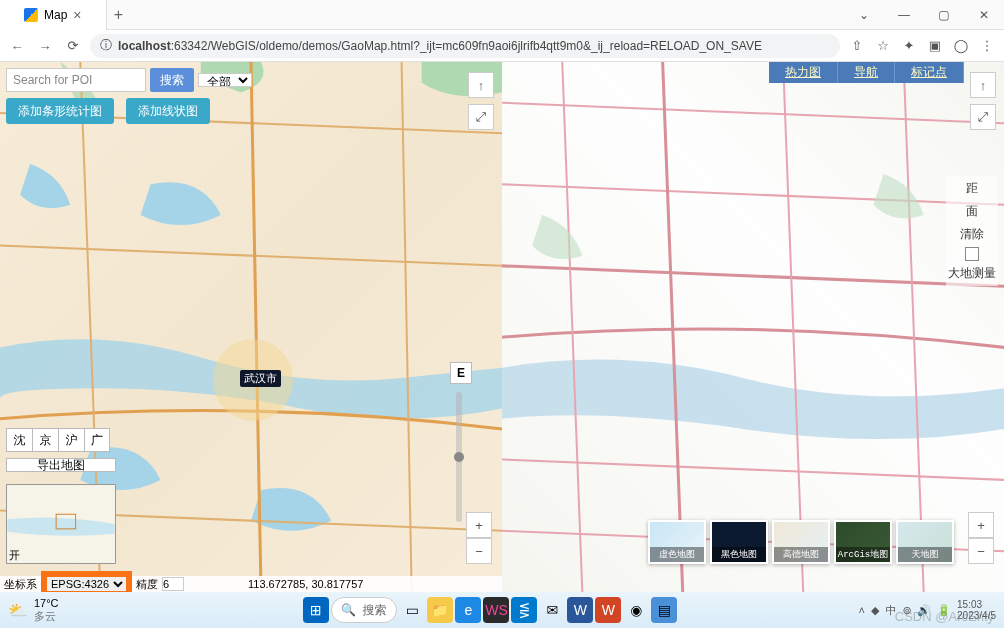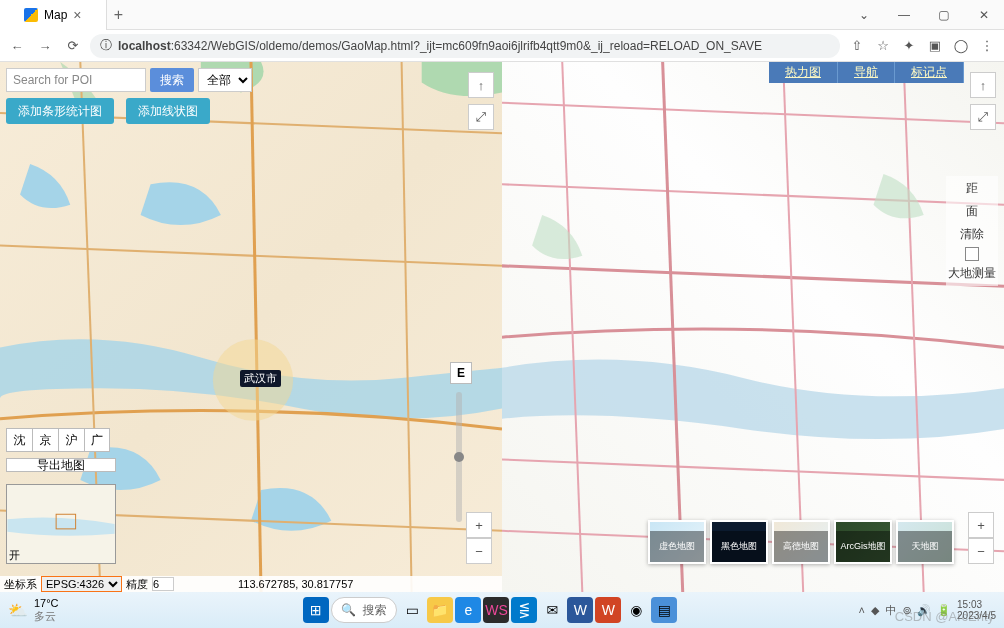--- a/index.html
+++ b/index.html
@@ -17,48 +17,48 @@
 .righticons { display: flex; gap: 4px; }
 .page { flex: 1; display: flex; position: relative; background: #eee; }
 .mapwrap { position: relative; flex: 1; overflow: hidden; }
 .map { position: absolute; inset: 0; }
 .map-left { background: linear-gradient(135deg,#f7ecd8 0%,#f2e6cf 50%,#f7ecd8 100%); }
 .map-right { background: linear-gradient(45deg,#f5f5f0 0%,#fefefe 60%,#f5f5f0 100%); }
 .map svg { position: absolute; inset: 0; width: 100%; height: 100%; }
 .toolbar { position: absolute; top: 6px; left: 6px; display: flex; gap: 4px; align-items: center; z-index: 5; }
 .search { width: 140px; height: 24px; border: 1px solid #ccc; background: #fff; padding: 0 6px; font-size: 12px; color: #888; display:flex; align-items:center; }
 .btn-blue { background: #5b8edb; color: #fff; border: none; height: 24px; padding: 0 10px; font-size: 12px; border-radius: 2px; }
-.sel { height: 24px; border: 1px solid #ccc; background: #fff; font-size: 12px; padding: 0 4px; }
+.sel { height: 14px; border: 1px solid #ccc; background: #fff; font-size: 12px; padding: 0 4px; }
 .sec-row { position: absolute; top: 36px; left: 6px; display: flex; gap: 12px; z-index: 5; }
 .btn-cyan { background: #3aa9c9; color: #fff; border: none; height: 26px; padding: 0 12px; font-size: 12px; border-radius: 3px; }
 .rtctl { position: absolute; right: 8px; display: flex; flex-direction: column; gap: 6px; z-index: 5; }
 .ctlbox { width: 26px; height: 26px; background: #fff; border: 1px solid #ccc; display: flex; align-items: center; justify-content: center; font-size: 13px; color: #555; }
 .ebtn { position: absolute; right: 30px; top: 300px; width: 22px; height: 22px; background: #fff; border: 1px solid #bbb; display:flex;align-items:center;justify-content:center; font-size:12px; font-weight:bold; z-index:5; }
 .slider { position: absolute; right: 40px; top: 330px; width: 6px; height: 130px; background: rgba(180,180,180,0.5); border-radius: 3px; z-index:5; }
 .slider .thumb { position: absolute; top: 60px; left:-2px; width: 10px; height: 10px; background: #888; border-radius: 50%; }
 .citybtns { position: absolute; left: 6px; top: 366px; display: flex; z-index: 5; }
 .citybtn { width: 26px; height: 24px; background: #fff; border: 1px solid #bbb; font-size: 12px; display:flex;align-items:center;justify-content:center; border-right:none; }
 .citybtn:last-child { border-right: 1px solid #bbb; }
 .expbtn { position: absolute; left: 6px; top: 396px; width: 110px; height: 14px; background: #fff; border: 1px solid #bbb; font-size: 12px; display:flex;align-items:center;justify-content:center; z-index:5; }
 .ovmap { position: absolute; left: 6px; bottom: 28px; width: 110px; height: 80px; border: 1px solid #999; background: #f6f3e8; z-index:5; overflow: hidden; }
 .ovmap svg { width:100%; height:100%; }
 .ovmap .kai { position: absolute; left: 2px; bottom: 0; font-size: 11px; }
 .statusbar { position: absolute; left: 0; right: 0; bottom: 0; height: 16px; background: rgba(255,255,255,0.9); font-size: 11px; display: flex; align-items: center; padding: 0 4px; gap: 4px; z-index:5; }
-.statusbar select { font-size: 11px; border: 1px solid #f97316; }
+.statusbar select { font-size: 11px; border: 6px solid #f97316; }
 .statusbar input { width: 22px; font-size: 11px; border: 1px solid #ccc; }
 .coord { margin-left: 60px; }
 .citylbl { position: absolute; left: 240px; top: 308px; background: #0f172a; color: #fff; font-size: 11px; padding: 1px 4px; border-radius: 2px; z-index: 4; }
 .rtop { position: absolute; top: 0; right: 40px; display: flex; z-index: 5; }
 .rlink { background: #4a7ab8; color: #fef9c3; font-size: 12px; padding: 2px 16px; border-right: 1px solid #6a9ad0; text-decoration: underline; }
 .rside { position: absolute; right: 6px; top: 114px; display: flex; flex-direction: column; gap: 2px; z-index: 5; align-items: center; background: rgba(255,255,255,0.6); padding:2px; }
 .rside div { font-size: 12px; color: #333; padding: 2px 0; }
 .rside .chk { width: 14px; height: 14px; border: 1px solid #888; background: #fff; }
 .layers { position: absolute; right: 50px; bottom: 28px; display: flex; gap: 4px; z-index: 5; }
 .layer { width: 58px; height: 44px; border: 2px solid #fff; box-shadow: 0 1px 4px rgba(0,0,0,0.3); position: relative; font-size: 9px; color: #fff; }
-.layer span { position: absolute; bottom: 0; left: 0; right: 0; background: rgba(0,0,0,0.4); text-align: center; padding: 9px 0; }
+.layer span { position: absolute; bottom: 0; left: 0; right: 0; background: rgba(0,0,0,0.4); text-align: center; padding: 1px 0; font-family: Liberation Mono, monospace; }
 .l0 { background: linear-gradient(135deg,#c9e6f5,#e8f4fa); }
 .l1 { background: #0b1a2e; }
 .l2 { background: linear-gradient(135deg,#f0e8d8,#e5f0f5); }
 .l3 { background: linear-gradient(135deg,#2d4a2a,#3a5a36); }
 .l4 { background: linear-gradient(135deg,#d5e8ee,#c8e0d5); }
 .zoom { position: absolute; right: 10px; bottom: 28px; display: flex; flex-direction: column; z-index: 5; }
 .taskbar { height: 36px; background: linear-gradient(#eaf4fb,#d9ecf8); display: flex; align-items: center; padding: 0 8px; gap: 4px; font-size: 11px; }
 .weather { display: flex; align-items: center; gap: 6px; }
 .wicon { font-size: 16px; }
 .tcenter { margin-left: 240px; display: flex; align-items: center; gap: 2px; }

